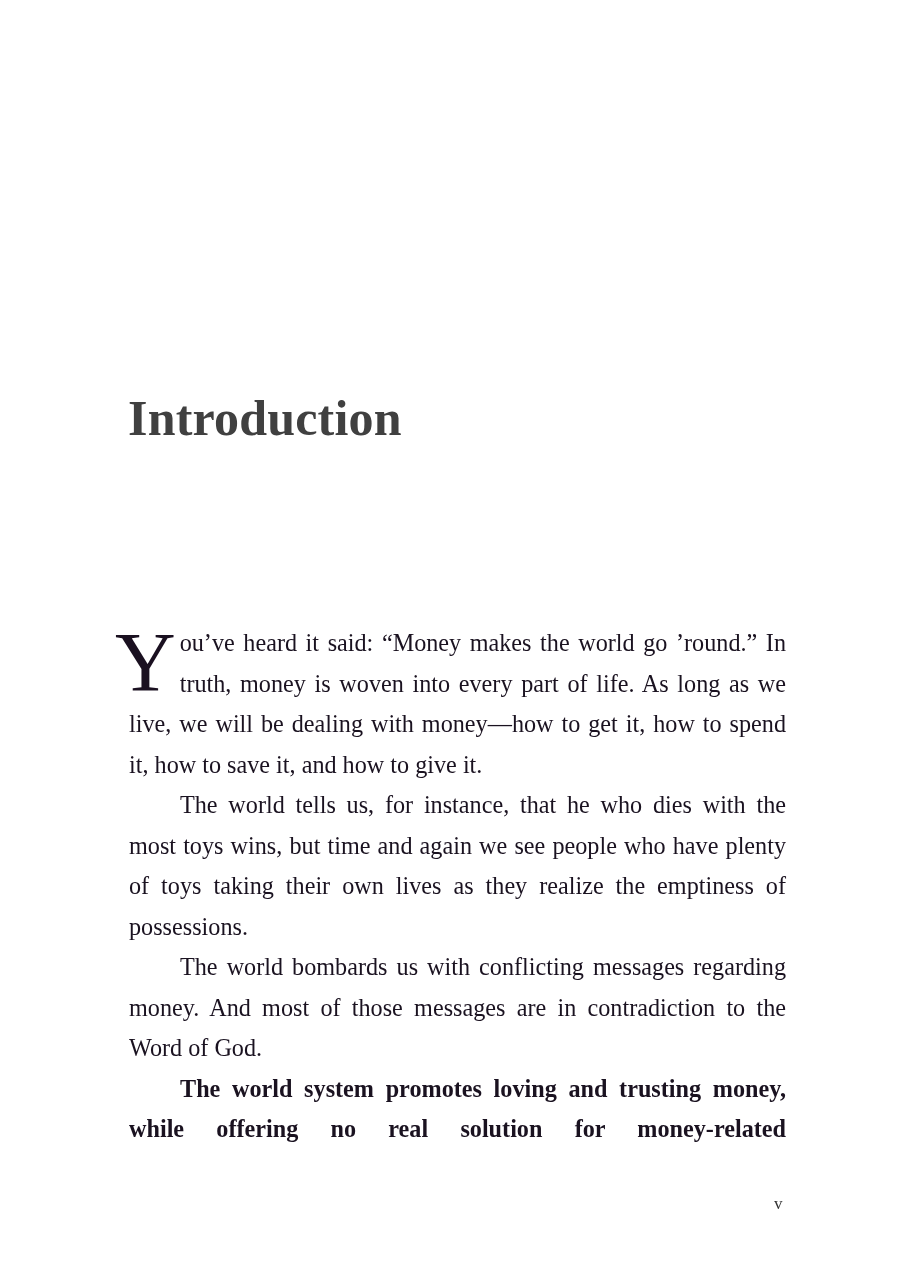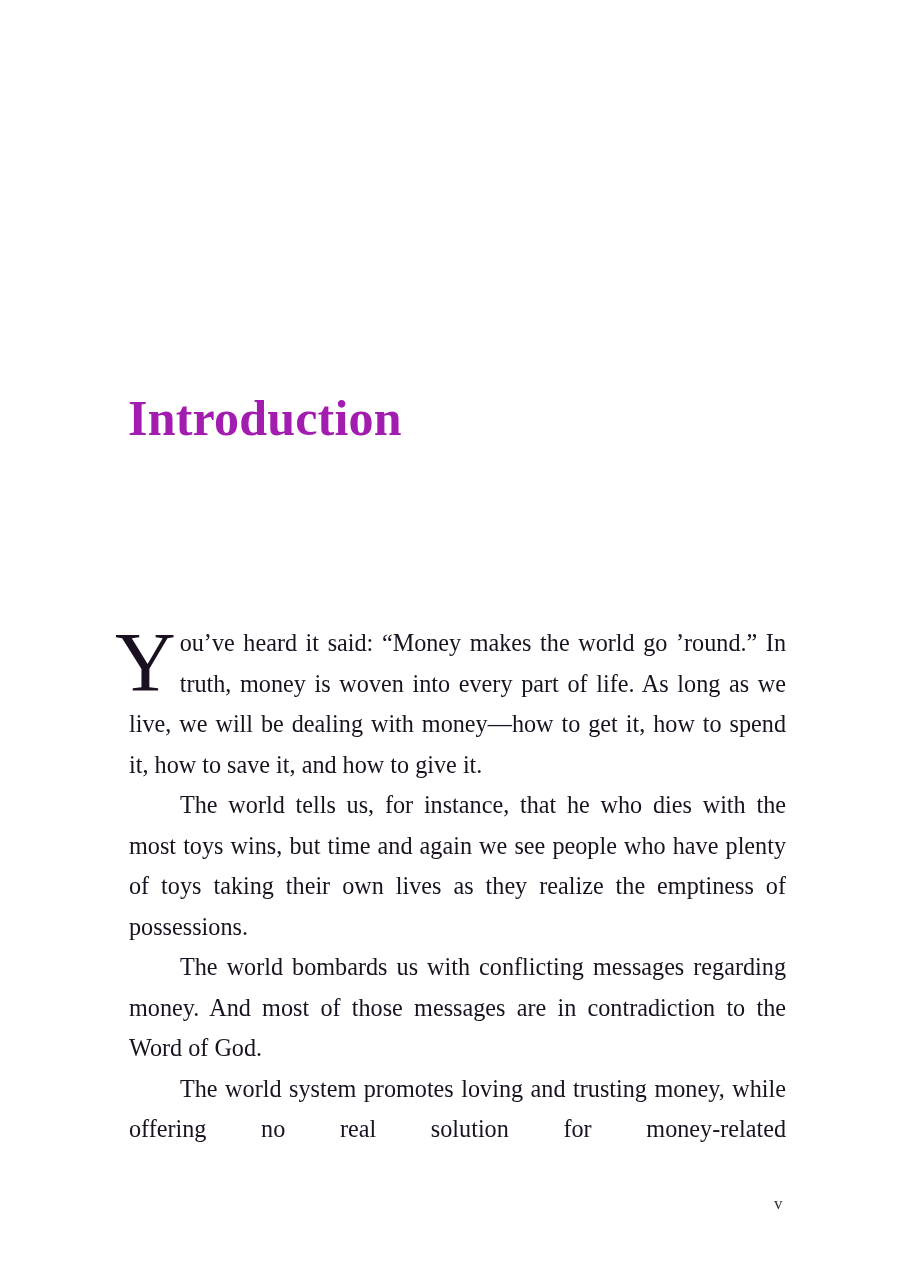--- a/index.html
+++ b/index.html
@@ -21,21 +21,21 @@
       width: 914px; height: 1280px;
     }
     .chapter-title {
       position: absolute;
       left: 128px;
       top: 388px;
       margin: 0;
       font-size: 50px;
       font-weight: bold;
       line-height: 60px;
-      color: #a21caf;
+      color: #404040;
       letter-spacing: 0.2px;
     }
     .body-text {
       position: absolute;
       left: 129px;
       top: 623px;
       width: 657px;
       font-size: 24.2px;
       line-height: 40.5px;
       text-align: justify;
@@ -54,20 +54,21 @@
       float: left;
       font-size: 84px;
       line-height: 64px;
       margin-top: 8px;
       margin-right: 4px;
       margin-left: -14px;
       color: #1a1020;
     }
     .last-line-justify {
       text-align-last: justify;
+      font-weight: bold;
     }
     .page-number {
       position: absolute;
       left: 774px;
       top: 1194px;
       font-size: 17px;
       color: #333;
     }
   </style>
 </head>

